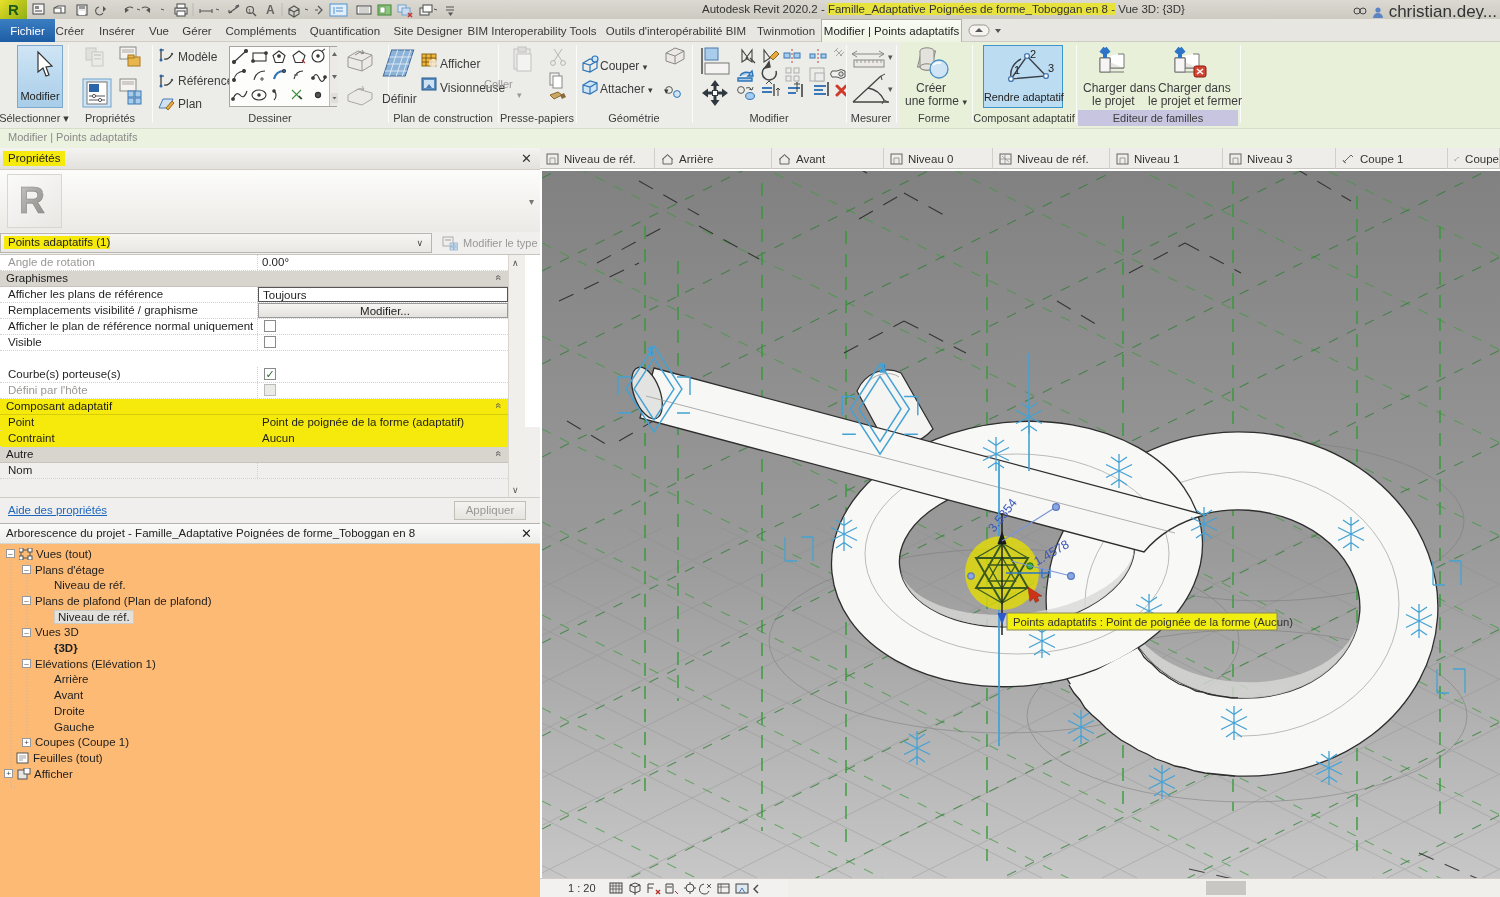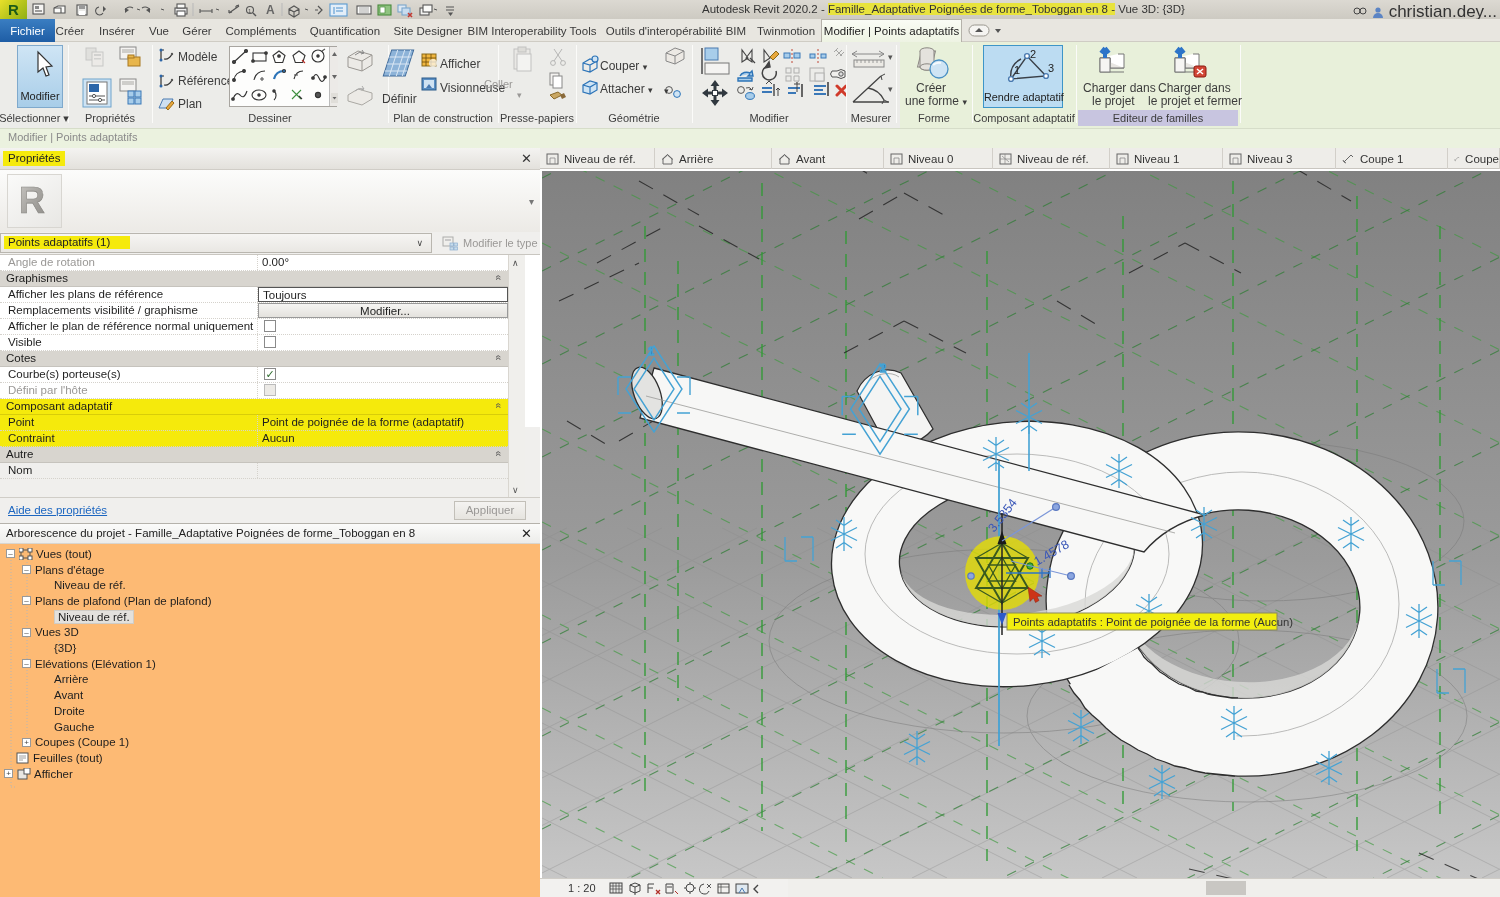--- a/index.html
+++ b/index.html
@@ -517,21 +517,21 @@
                 <stop offset="1" stop-color="#8f8d89"></stop>
               </linearGradient>
             </defs>
 <text x="4" y="34" font-size="36" font-weight="bold" fill="url(#rg)" stroke="#8a8884" stroke-width=".6" font-family="Liberation Sans">R</text>
           </svg>
 </div>
         <div style="position:absolute;right:6px;top:26px;color:#777;font-size:10px">▾</div>
       </div>
 <div id="typesel" class="abs">
         <div id="typecombo" class="abs">
-          <span class="yhl" style="position:absolute;left:3px;top:2px;padding:0 20px 1px 4px;color:#222">Points adaptatifs (1)</span>
+          <span class="yhl" style="position:absolute;left:3px;top:2px;padding:0 0 1px 4px;color:#222">Points adaptatifs (1)</span>
           <span style="position:absolute;right:8px;top:4px;color:#444;font-size:9px">∨</span>
         </div>
         <svg class="abs" width="17" height="15" style="left:442px;top:4px" viewBox="0 0 17 15" opacity=".55">
           <rect x="1" y="1" width="10" height="9" fill="#f0efec" stroke="#777"></rect>
           <rect x="3" y="3" width="6" height="2" fill="#aaa"></rect>
           <g fill="#a8cdea" stroke="#3a78b8" stroke-width=".7">
             <rect x="8" y="7" width="3.5" height="3"></rect>
             <rect x="12" y="7" width="3.5" height="3"></rect>
             <rect x="8" y="11" width="3.5" height="3"></rect>
             <rect x="12" y="11" width="3.5" height="3"></rect>
@@ -558,21 +558,20 @@
           <div class="pval">
             <span class="cb" style="left:264px;top:1px"></span>
           </div>
         </div>
 <div class="prow" style="top:80px">
           <div class="pname">Visible</div>
           <div class="pval">
             <span class="cb" style="left:264px;top:1px"></span>
           </div>
         </div>
-<div class="phead" style="top:96px">Cotes<span class="chev">«</span></div>
 <div class="prow" style="top:112px">
           <div class="pname">Courbe(s) porteuse(s)</div>
           <div class="pval">
             <span class="cb" style="left:264px;top:1px;color:#2a6a2a;font-size:11px;line-height:11px;text-align:center">✓</span>
           </div>
         </div>
 <div class="prow" style="top:128px">
           <div class="pname gray">Défini par l'hôte</div>
           <div class="pval">
             <span class="cb" style="left:264px;top:1px;background:#eceae6;border-color:#bbb"></span>
@@ -647,21 +646,21 @@
           <span style="">Plans de plafond (Plan de plafond)</span>
         </div>
 <div class="trow" style="left:54px;top:84.80000000000001px">
           <span style="background:#e3e1dd;border:1px solid #cfccc6;padding:0 3px;">Niveau de réf.</span>
         </div>
 <div class="trow" style="left:22px;top:100.50000000000001px">
           <span class="texp">–</span>
           <span style="">Vues 3D</span>
         </div>
 <div class="trow" style="left:54px;top:116.20000000000002px">
-          <span style="font-weight:normal;">{3D}</span>
+          <span style="font-weight:bold;">{3D}</span>
         </div>
 <div class="trow" style="left:22px;top:131.9px">
           <span class="texp">–</span>
           <span style="">Elévations (Elévation 1)</span>
         </div>
 <div class="trow" style="left:54px;top:147.6px">
           <span style="">Arrière</span>
         </div>
 <div class="trow" style="left:54px;top:163.29999999999998px">
           <span style="">Avant</span>

